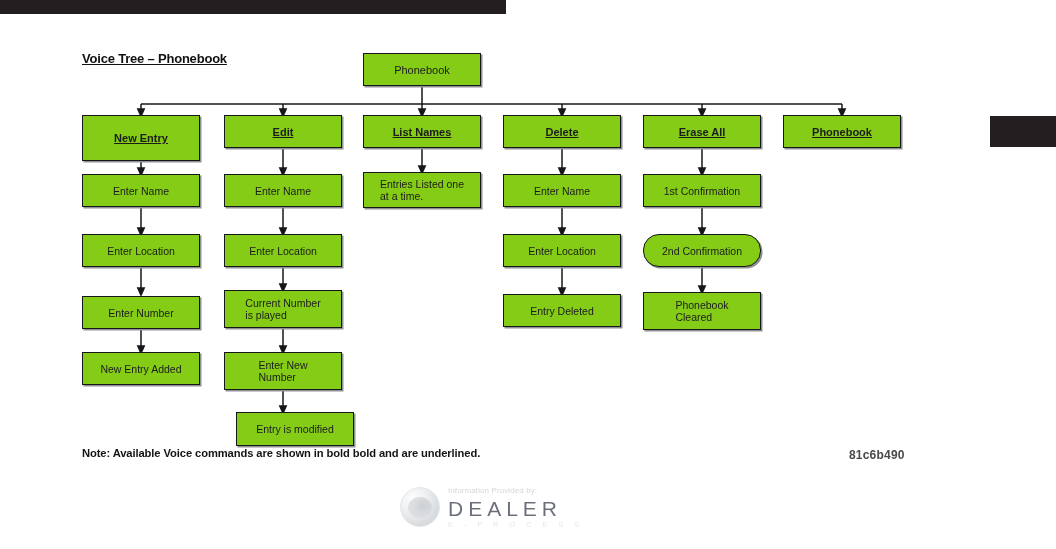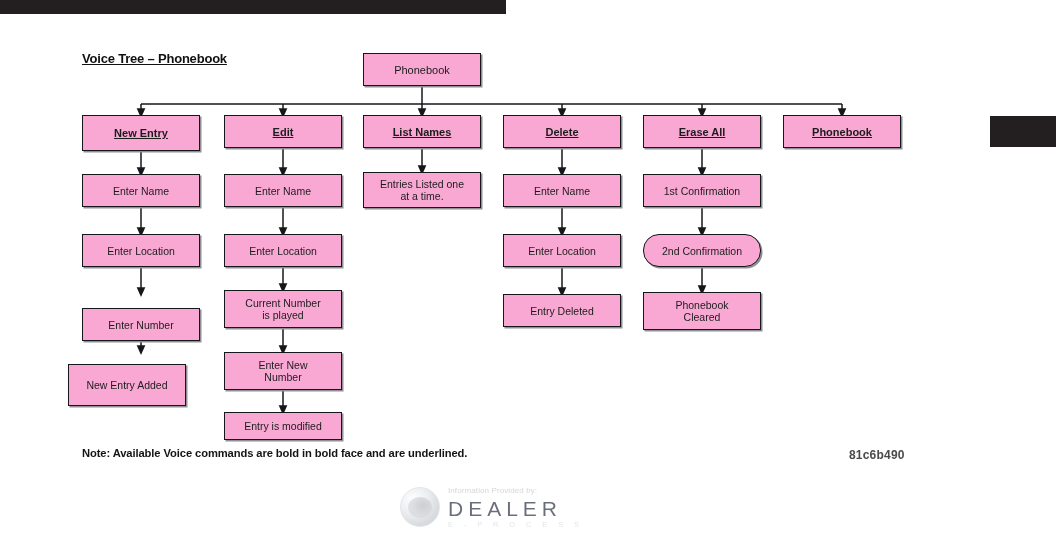--- a/index.html
+++ b/index.html
@@ -52,27 +52,26 @@
     letter-spacing: -0.2px;
     text-decoration: underline;
     white-space: nowrap;
     color: #111;
   }
 
   
   .node {
     position: absolute;
     box-sizing: border-box;
-    background: #f9a8d4;
+    background: #84cc16;
     border: 1.6px solid #15171a;
     box-shadow: 1.5px 1.5px 0 0 #8e9194;
     display: flex;
     align-items: center;
     justify-content: center;
-    text-align: center;
     font-size: 10.5px;
     line-height: 12px;
     color: #1c1c1c;
     padding: 0 3px;
     overflow: hidden;
   }
   .node .node-label { display: block; }
   .node.cmd {
     font-weight: bold;
     font-size: 11px;
@@ -197,51 +196,51 @@
         <path d="M 702 207 L 702 232" marker-end="url(#arrowhead)"></path>
         <path d="M 702 267 L 702 290" marker-end="url(#arrowhead)"></path>
         <path d="M 842 104 L 842 113" marker-end="url(#arrowhead)"></path>
       </g>
   </svg>
 
   <div id="nodes">
       <div class="node root" style="left: 363px; top: 53px; width: 118px; height: 33px;">
         <span class="node-label">Phonebook</span>
       </div>
-      <div class="node cmd" style="left: 82px; top: 115px; width: 118px; height: 36px;">
+      <div class="node cmd" style="left: 82px; top: 115px; width: 118px; height: 46px;">
         <span class="node-label">New Entry</span>
       </div>
       <div class="node step" style="left: 82px; top: 174px; width: 118px; height: 33px;">
         <span class="node-label">Enter Name</span>
       </div>
       <div class="node step" style="left: 82px; top: 234px; width: 118px; height: 33px;">
         <span class="node-label">Enter Location</span>
       </div>
-      <div class="node step" style="left: 82px; top: 308px; width: 118px; height: 33px;">
+      <div class="node step" style="left: 82px; top: 296px; width: 118px; height: 33px;">
         <span class="node-label">Enter Number</span>
       </div>
-      <div class="node step" style="left: 68px; top: 352px; width: 118px; height: 42px; margin-top: 12px;">
+      <div class="node step" style="left: 82px; top: 352px; width: 118px; height: 33px;">
         <span class="node-label">New Entry Added</span>
       </div>
       <div class="node cmd" style="left: 224px; top: 115px; width: 118px; height: 33px;">
         <span class="node-label">Edit</span>
       </div>
       <div class="node step" style="left: 224px; top: 174px; width: 118px; height: 33px;">
         <span class="node-label">Enter Name</span>
       </div>
       <div class="node step" style="left: 224px; top: 234px; width: 118px; height: 33px;">
         <span class="node-label">Enter Location</span>
       </div>
       <div class="node step" style="left: 224px; top: 290px; width: 118px; height: 38px;">
         <span class="node-label">Current Number<br>is played</span>
       </div>
       <div class="node step" style="left: 224px; top: 352px; width: 118px; height: 38px;">
         <span class="node-label">Enter New<br>Number</span>
       </div>
-      <div class="node step" style="left: 224px; top: 412px; width: 118px; height: 28px;">
+      <div class="node step" style="left: 236px; top: 412px; width: 118px; height: 34px;">
         <span class="node-label">Entry is modified</span>
       </div>
       <div class="node cmd" style="left: 363px; top: 115px; width: 118px; height: 33px;">
         <span class="node-label">List Names</span>
       </div>
       <div class="node step" style="left: 363px; top: 172px; width: 118px; height: 36px;">
         <span class="node-label">Entries Listed one<br>at a time.</span>
       </div>
       <div class="node cmd" style="left: 503px; top: 115px; width: 118px; height: 33px;">
         <span class="node-label">Delete</span>
@@ -265,21 +264,21 @@
         <span class="node-label">2nd Confirmation</span>
       </div>
       <div class="node step" style="left: 643px; top: 292px; width: 118px; height: 38px;">
         <span class="node-label">Phonebook<br>Cleared</span>
       </div>
       <div class="node cmd" style="left: 783px; top: 115px; width: 118px; height: 33px;">
         <span class="node-label">Phonebook</span>
       </div>
     </div>
 
-  <div id="note-text">Note: Available Voice commands are bold in bold face and are underlined.</div>
+  <div id="note-text">Note: Available Voice commands are shown in bold bold and are underlined.</div>
   <div id="figure-code">81c6b490</div>
 </div>
 
 <div id="footer-watermark">
   <div id="watermark-globe"></div>
   <div id="watermark-text-block">
     <div id="watermark-provided-by">Information Provided by:</div>
     <div id="watermark-brand">DEALER</div>
     <div id="watermark-tagline">E - P R O C E S S</div>
   </div>

